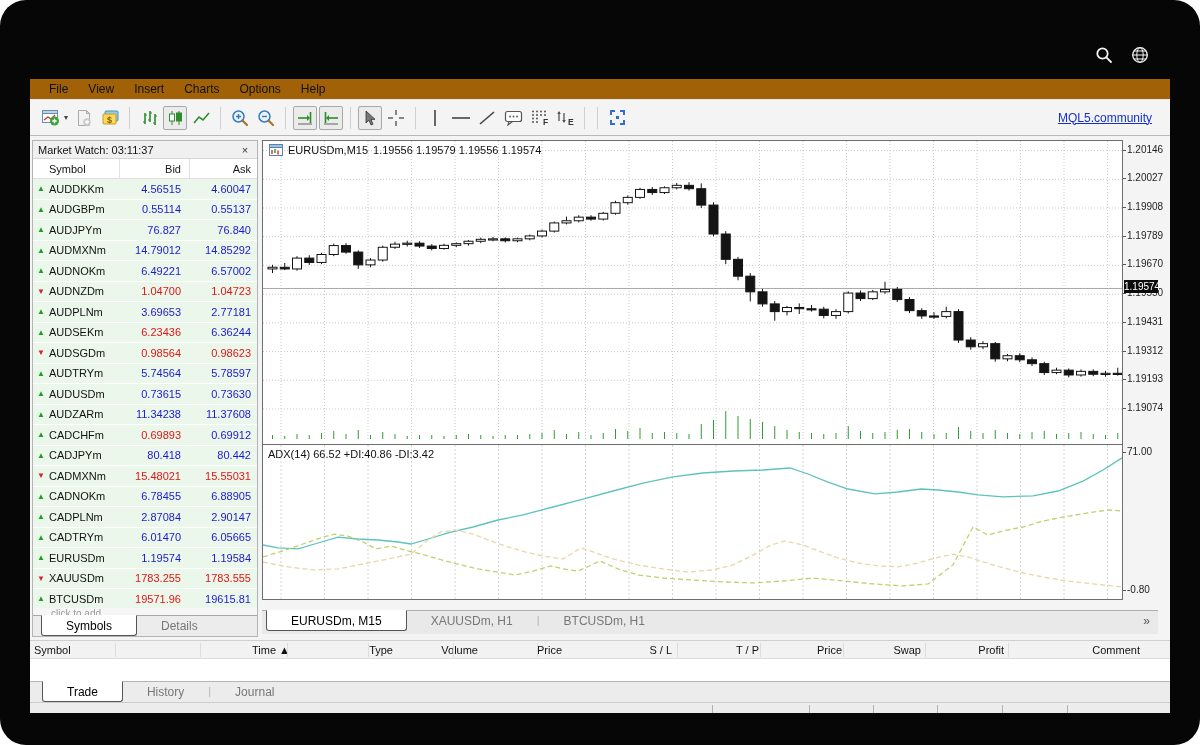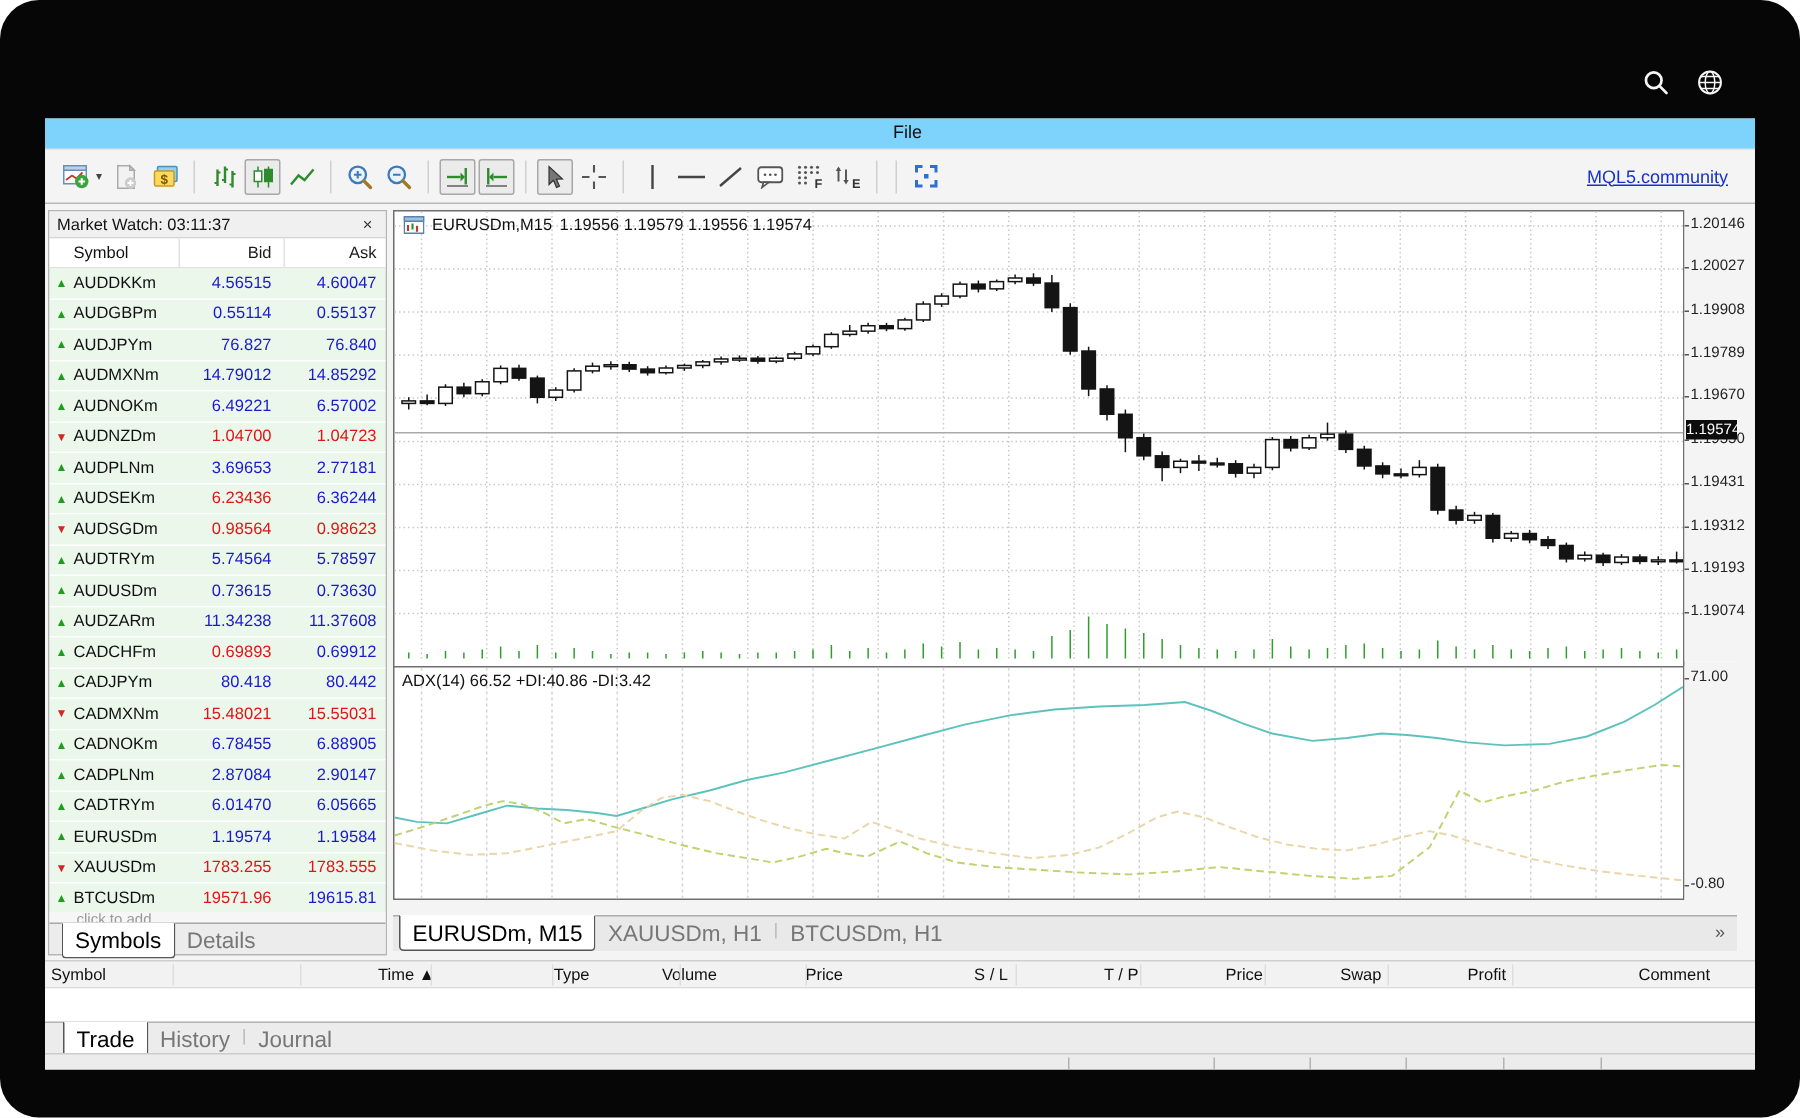--- a/index.html
+++ b/index.html
@@ -5,21 +5,21 @@
   * { margin:0; padding:0; box-sizing:border-box; }
   html,body { width:1200px; height:745px; background:#ffffff; font-family:"Liberation Sans", sans-serif; }
   #frame { position:absolute; left:0; top:0; width:1200px; height:745px; background:#060606; border-radius:26px; overflow:hidden; }
   
   .topbar-icon { position:absolute; width:20px; height:20px; color:#f5f5f5; }
   #search-ic { left:1094px; top:45px; }
   #globe-ic  { left:1130px; top:45px; }
   
   #app { position:absolute; left:30px; top:79px; width:1140px; height:634px; background:#f4f4f4; font-size:11px; color:#1a1a1a; }
   
-  #menubar { position:absolute; left:0; top:0; width:1140px; height:21px; background:#7dd3fc; display:flex; align-items:center; padding-left:10px; gap:2px; border-bottom:1px solid #e3e3e3;flex-direction:column; }
+  #menubar { position:absolute; left:0; top:0; width:1140px; height:21px; background:#a16207; display:flex; align-items:center; padding-left:10px; gap:2px; border-bottom:1px solid #e3e3e3; }
   .menu-item { font-size:12px; padding:2px 9px; color:#111; cursor:default; }
   
   #toolbar { position:absolute; left:0; top:21px; width:1140px; height:36px; background:#f4f4f4; border-bottom:1px solid #b9b9b9; display:flex; align-items:center; padding:0 8px; }
   .tb-ic { width:24px; height:24px; display:flex; align-items:center; justify-content:center; margin:0 1px; border:1px solid transparent; border-radius:2px; }
   .tb-ic.boxed { border:1px solid #a8a8a8; background:#ebebeb; }
   .tb-sep { width:1px; height:22px; background:#cfcfcf; margin:0 6px; }
   .caret { font-size:8px; color:#444; margin:0 3px 0 0; }
   .tf-btn { font-size:11px; color:#5a5a5a; padding:3px 7px; margin:0 1px; border:1px solid transparent; border-radius:2px; }
   .tf-btn.active { border:1px solid #a0a0a0; background:#ebebeb; color:#333; }
   #mql-link { margin-left:auto; margin-right:10px; font-size:12px; color:#1531c8; text-decoration:underline; }
@@ -31,21 +31,21 @@
   #mw-rows { flex:1; overflow:hidden; position:relative; }
   .mw-row { height:20.5px; display:flex; align-items:center; background:#ecf7ec; border-bottom:1px solid #ffffff; }
   .mw-arrow { width:16px; text-align:center; font-size:8px; }
   .mw-sym { flex:1; font-size:11px; color:#111; }
   .mw-bid, .mw-ask { width:70px; text-align:right; padding-right:6px; font-size:11px; }
   .up { color:#1e9e1e; } .down { color:#d22525; }
   .c-blue { color:#1a1acd; } .c-red { color:#e01515; }
   .mw-colsep { position:absolute; top:0; bottom:0; width:1px; background:#e2e2e2; }
   #mw-partial { height:7px; overflow:hidden; background:#f6f6f6; color:#9a9a9a; font-size:10px; padding-left:18px; }
   .bottom-tabs { height:21px; background:#ececec; border-top:1px solid #a8a8a8; display:flex; align-items:flex-start; padding-left:8px; }
-  .b-tab { font-size:15px; color:#777; padding:3px 8px 2px; position:relative; }
+  .b-tab { font-size:12px; color:#777; padding:3px 24px 2px; position:relative; }
   .b-tab.active { background:#ffffff; color:#000; border:1px solid #555; border-top:1px solid #ffffff; margin-top:-1px; border-radius:0 0 3px 3px; }
   .b-tab-sep { color:#b5b5b5; padding-top:3px; }
   
   #chart-region { position:absolute; left:232px; top:61px; width:896px; height:497px; }
   .panel { position:absolute; left:0; background:#ffffff; }
   #price-panel { top:0; height:301px; width:896px; }
   #adx-panel { top:304px; height:156px; width:896px; }
   .plot { position:absolute; left:0; top:0; border:1px solid #6e6e6e; background:#fff; }
   #price-plot { width:861px; height:386px; }
   #adx-plot { width:861px; height:156px; }

